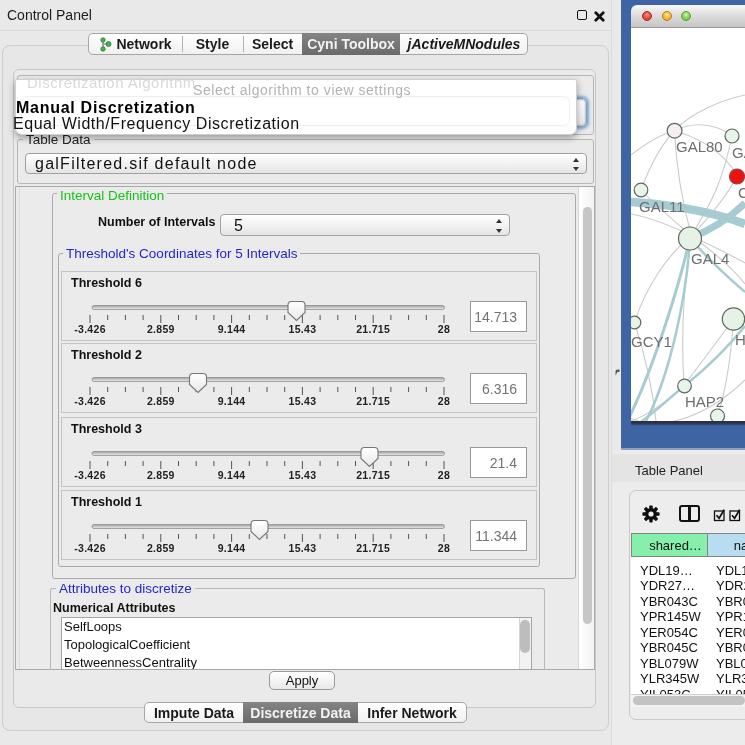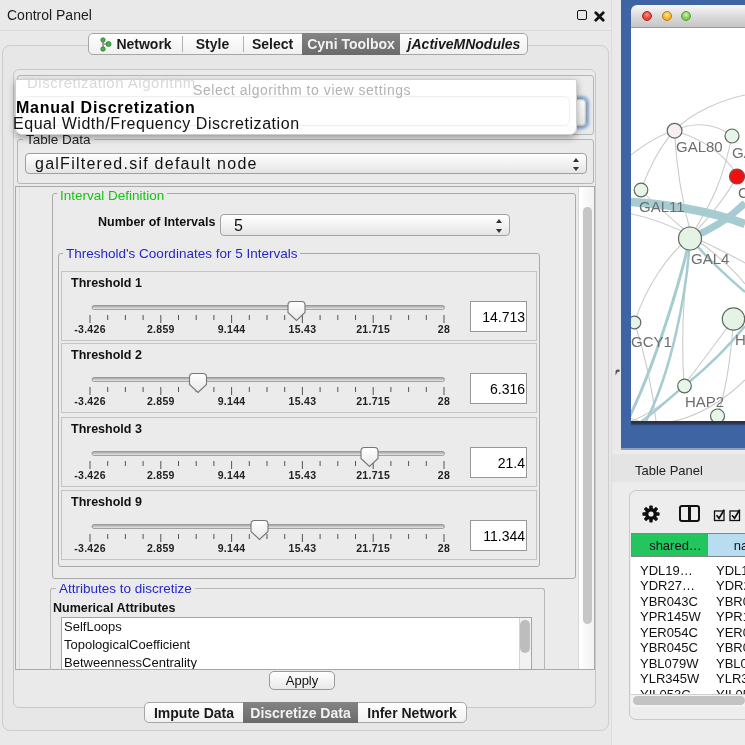--- a/index.html
+++ b/index.html
@@ -5,21 +5,21 @@
 * { margin:0; padding:0; box-sizing:border-box; }
 html,body { width:745px; height:745px; }
 body { font-family:"Liberation Sans", sans-serif; background:#e9e9e9; position:relative; overflow:hidden; }
 .abs { position:absolute; }
 .grp { position:absolute; border:1px solid #b7b7b7; border-radius:3px; }
 .grplab { position:absolute; font-size:13.5px; background:#eaeaea; padding:0 3px; line-height:13px; }
 .combo { position:absolute; border:1px solid #a0a0a0; border-radius:4px; background:linear-gradient(#ffffff,#ededed 70%,#e4e4e4); font-size:16px; letter-spacing:1.25px; color:#111; }
 .combo .ar { position:absolute; right:6px; top:0; bottom:0; width:8px; }
 .thbox { position:absolute; left:61px; width:476px; height:70px; background:#ebebeb; border:1px solid #c4c4c4; }
 .thlab { position:absolute; left:9px; top:4px; font-size:12.5px; font-weight:bold; color:#111; }
-.thval { position:absolute; left:408px; top:29px; width:57px; height:31px; background:#fff; border:1px solid #989898; font-size:14px; color:#000000; text-align:right; line-height:31px; padding-right:1px; }
+.thval { position:absolute; left:408px; top:29px; width:57px; height:31px; background:#fff; border:1px solid #989898; font-size:14px; color:#737373; text-align:right; line-height:31px; padding-right:9px; }
 .seg { position:absolute; top:0; bottom:0; display:flex; align-items:center; justify-content:center; font-size:14px; font-weight:bold; color:#1a1a1a; }
 .segdark { background:linear-gradient(#848484,#6a6a6a); color:#f2f2f2; }
 .vsep { position:absolute; top:3px; bottom:3px; width:1px; background:#b2b2b2; }
 </style>
 </head>
 <body>
 
 <div class="abs" style="left:0;top:0;width:612px;height:745px;background:#e9e9e9;"></div>
 <div class="abs" style="left:0;top:29.5px;width:612px;height:1px;background:#d8d8d8;"></div>
 <div class="abs" style="left:1.5px;top:45px;width:607px;height:686px;background:#e7e7e7;border:1px solid #cdcdcd;border-radius:8px;"></div>
@@ -76,21 +76,21 @@
   <svg class="ar" width="8" height="22" viewBox="0 0 8 22">
       <path d="M4 4 L7 8 L1 8 Z" fill="#333"></path>
       <path d="M4 18 L7 14 L1 14 Z" fill="#333"></path>
     </svg>
 </div>
 
 <div class="grp" style="left:58px;top:253px;width:482px;height:314px;border-color:#aaaaaa;"></div>
 <div class="grplab" style="left:63px;top:247px;color:#2626cc;">Threshold's Coordinates for 5 Intervals</div>
 
 <div id="th1" class="thbox" style="top:271px;">
-    <div class="thlab">Threshold 1</div>
+    <div class="thlab">Threshold 6</div>
     <svg width="476" height="70" viewBox="0 0 476 70" style="position:absolute;left:0;top:0;" font-family="Liberation Sans, sans-serif">
 <rect x="30" y="33.5" width="352.5" height="4" rx="2" fill="url(#trk0)" stroke="#8e8e8e" stroke-width="0.8"></rect>
 <line x1="28.0" y1="43" x2="28.0" y2="51" stroke="#555" stroke-width="1"></line>
       <line x1="45.7" y1="43" x2="45.7" y2="48" stroke="#555" stroke-width="1"></line>
       <line x1="63.4" y1="43" x2="63.4" y2="48" stroke="#555" stroke-width="1"></line>
       <line x1="81.1" y1="43" x2="81.1" y2="48" stroke="#555" stroke-width="1"></line>
       <line x1="98.8" y1="43" x2="98.8" y2="51" stroke="#555" stroke-width="1"></line>
       <line x1="116.5" y1="43" x2="116.5" y2="48" stroke="#555" stroke-width="1"></line>
       <line x1="134.2" y1="43" x2="134.2" y2="48" stroke="#555" stroke-width="1"></line>
       <line x1="151.9" y1="43" x2="151.9" y2="48" stroke="#555" stroke-width="1"></line>
@@ -214,21 +214,21 @@
 <linearGradient id="thm2" x1="0" y1="0" x2="0" y2="1">
           <stop offset="0" stop-color="#ffffff"></stop>
           <stop offset="1" stop-color="#e8e8e8"></stop>
         </linearGradient>
       </defs>
 <path d="M 299.0 33 q 0 -3.5 3.5 -3.5 l 10 0 q 3.5 0 3.5 3.5 l 0 7.5 L 307.5 48.5 L 299.0 40.5 Z" fill="url(#thm2)" stroke="#767676" stroke-width="1.1"></path>
 </svg>
     <div class="thval">21.4</div>
   </div>
 <div id="th4" class="thbox" style="top:490px;">
-    <div class="thlab">Threshold 9</div>
+    <div class="thlab">Threshold 1</div>
     <svg width="476" height="70" viewBox="0 0 476 70" style="position:absolute;left:0;top:0;" font-family="Liberation Sans, sans-serif">
 <rect x="30" y="33.5" width="352.5" height="4" rx="2" fill="url(#trk3)" stroke="#8e8e8e" stroke-width="0.8"></rect>
 <line x1="28.0" y1="43" x2="28.0" y2="51" stroke="#555" stroke-width="1"></line>
       <line x1="45.7" y1="43" x2="45.7" y2="48" stroke="#555" stroke-width="1"></line>
       <line x1="63.4" y1="43" x2="63.4" y2="48" stroke="#555" stroke-width="1"></line>
       <line x1="81.1" y1="43" x2="81.1" y2="48" stroke="#555" stroke-width="1"></line>
       <line x1="98.8" y1="43" x2="98.8" y2="51" stroke="#555" stroke-width="1"></line>
       <line x1="116.5" y1="43" x2="116.5" y2="48" stroke="#555" stroke-width="1"></line>
       <line x1="134.2" y1="43" x2="134.2" y2="48" stroke="#555" stroke-width="1"></line>
       <line x1="151.9" y1="43" x2="151.9" y2="48" stroke="#555" stroke-width="1"></line>
@@ -385,20 +385,20 @@
 <svg class="abs" style="left:713px;top:507px;" width="30" height="15" viewBox="0 0 30 15">
     <g fill="none" stroke="#111">
       <rect x="1.5" y="4" width="9.5" height="9.5" stroke-width="1.3"></rect>
       <path d="M3.5 8.2 l2.6 3 L11.2 2.6" stroke-width="1.7"></path>
       <rect x="17" y="4" width="9.5" height="9.5" stroke-width="1.3"></rect>
       <path d="M19 8.2 l2.6 3 L26.7 2.6" stroke-width="1.7"></path>
     </g>
   </svg>
 
 <div class="abs" style="left:631px;top:533px;width:114px;height:161px;background:#fff;overflow:hidden;">
-  <div style="position:absolute;left:0;top:0;width:77px;height:24px;background:#22c55e;border:1px solid #858585;font-size:13px;color:#111;text-align:center;line-height:23px;text-indent:12px;">shared…</div>
+  <div style="position:absolute;left:0;top:0;width:77px;height:24px;background:#86efac;border:1px solid #858585;font-size:13px;color:#111;text-align:center;line-height:23px;text-indent:12px;">shared…</div>
   <div style="position:absolute;left:77px;top:0;width:85px;height:24px;background:#b9ddf0;border:1px solid #858585;border-left:none;font-size:13px;color:#111;text-align:center;line-height:23px;">name</div>
   <div style="position:absolute;left:9px;top:29.5px;font-size:13px;color:#111;line-height:15.5px;">YDL19…<br>YDR27…<br>YBR043C<br>YPR145W<br>YER054C<br>YBR045C<br>YBL079W<br>YLR345W<br>YIL053C</div>
   <div style="position:absolute;left:85px;top:29.5px;font-size:13px;color:#111;line-height:15.5px;">YDL194W<br>YDR277C<br>YBR043C<br>YPR145W<br>YER054C<br>YBR045C<br>YBL079W<br>YLR345W<br>YIL053C</div>
 </div>
 
 <div class="abs" style="left:631px;top:694px;width:114px;height:13px;background:#f3f3f3;border-top:1px solid #d0d0d0;"></div>
 <div class="abs" style="left:633px;top:696px;width:112px;height:9px;background:#c3c3c3;border-radius:5px;"></div>
 
 </body></html>

